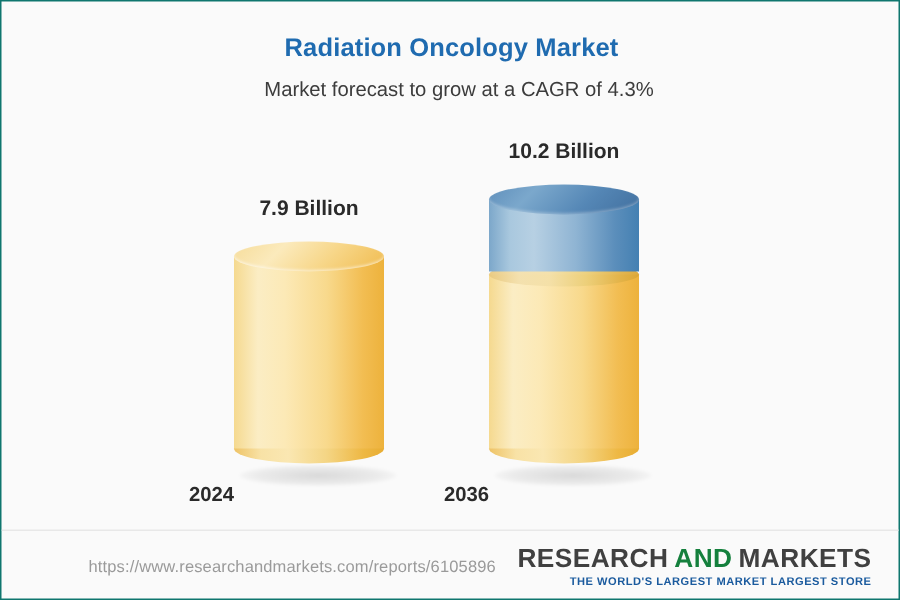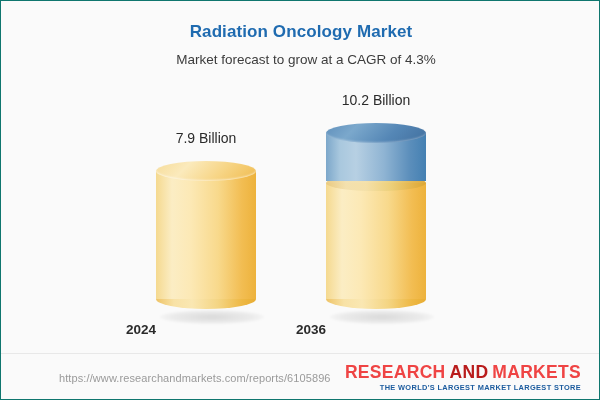--- a/index.html
+++ b/index.html
@@ -61,21 +61,21 @@
     width: 160px;
   }
 
   
   .value-label {
     position: absolute;
     width: 160px;
     left: 0;
     text-align: center;
     font-size: 14px;
-    font-weight: normal;
+    font-weight: bold;
     color: #2a2a2a;
     line-height: 18px;
   }
 
   
   .category-label {
     position: absolute;
     width: 160px;
     left: 0;
     text-align: left;
@@ -215,22 +215,22 @@
     top: 362px;
     text-align: right;
   }
   #logo-wordmark {
     font-size: 17.5px;
     font-weight: bold;
     letter-spacing: 0.3px;
     line-height: 19px;
     white-space: nowrap;
   }
-  .logo-blue { color: #ef4444; margin-top: 30px; }
-  .logo-gold { color: #b91c1c; }
+  .logo-blue { color: #404040; margin-top: 30px; }
+  .logo-gold { color: #15803d; }
   #logo-tagline {
     font-size: 7.4px;
     font-weight: bold;
     color: #1b5b9e;
     letter-spacing: 0.35px;
     line-height: 10px;
     margin-top: 1px;
     white-space: nowrap;
   }
 </style>

